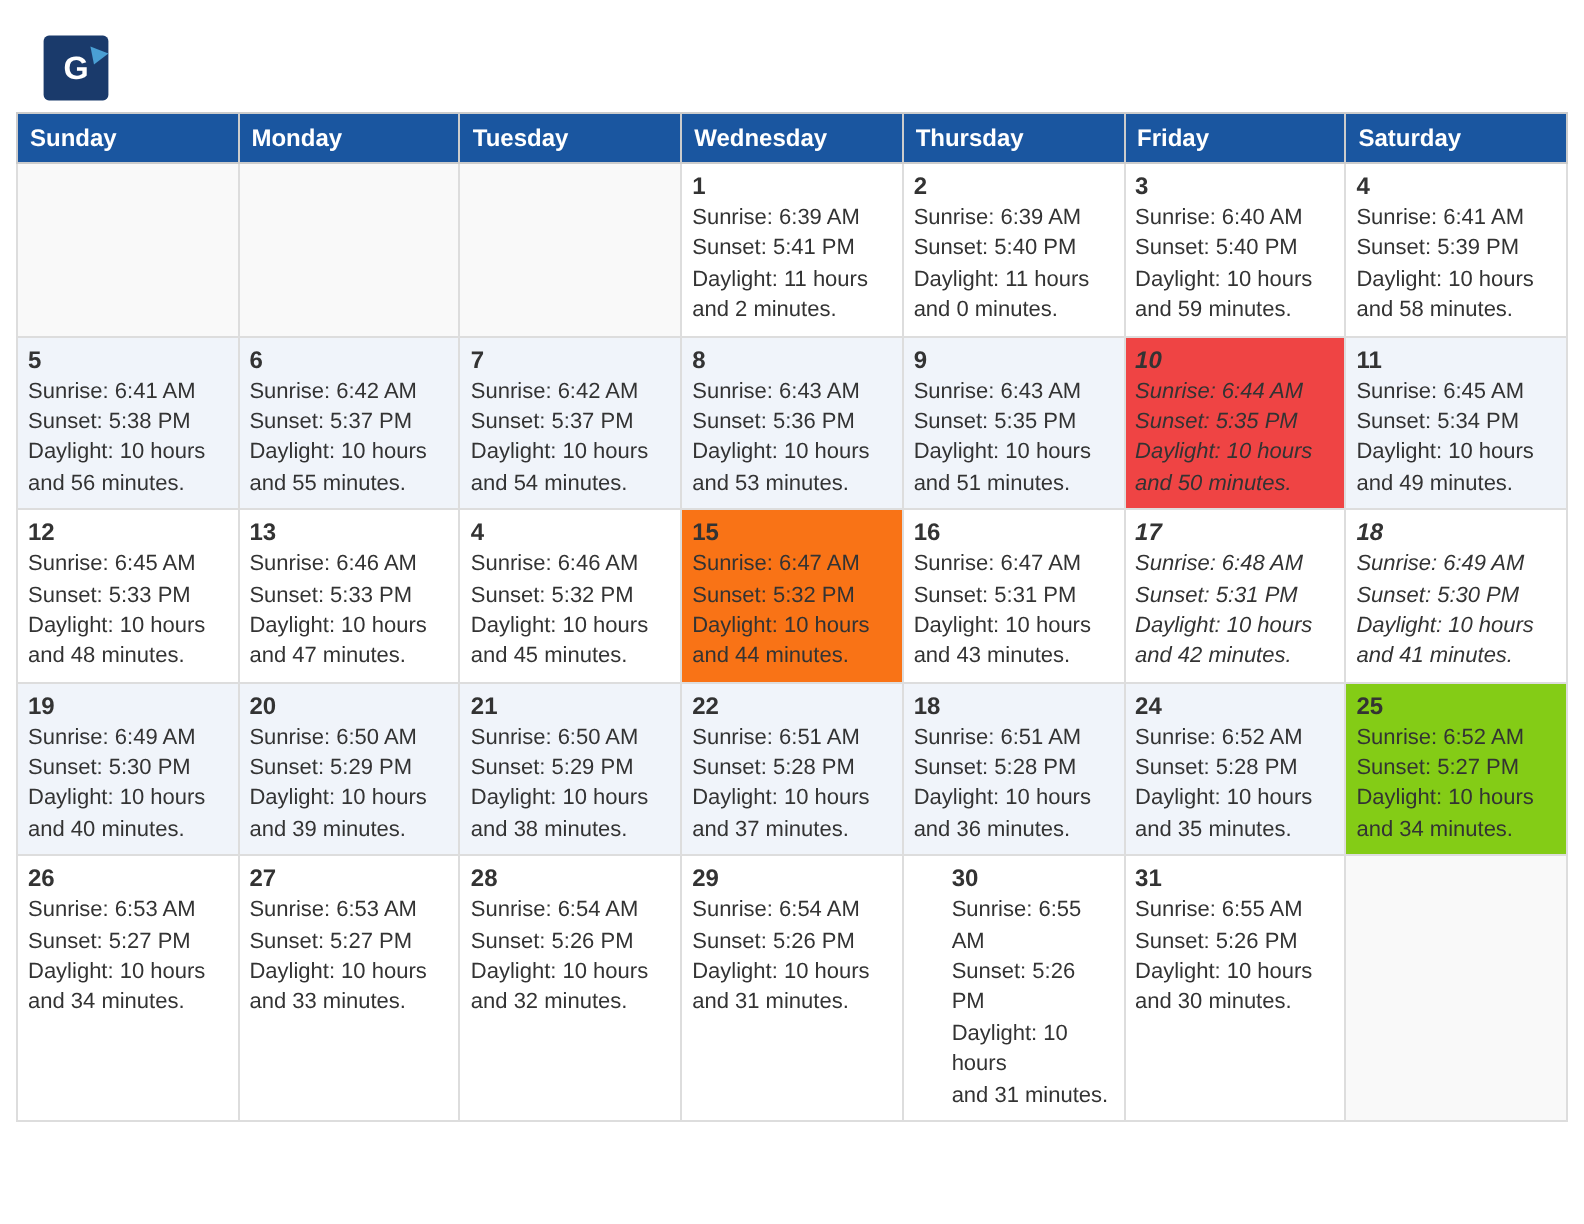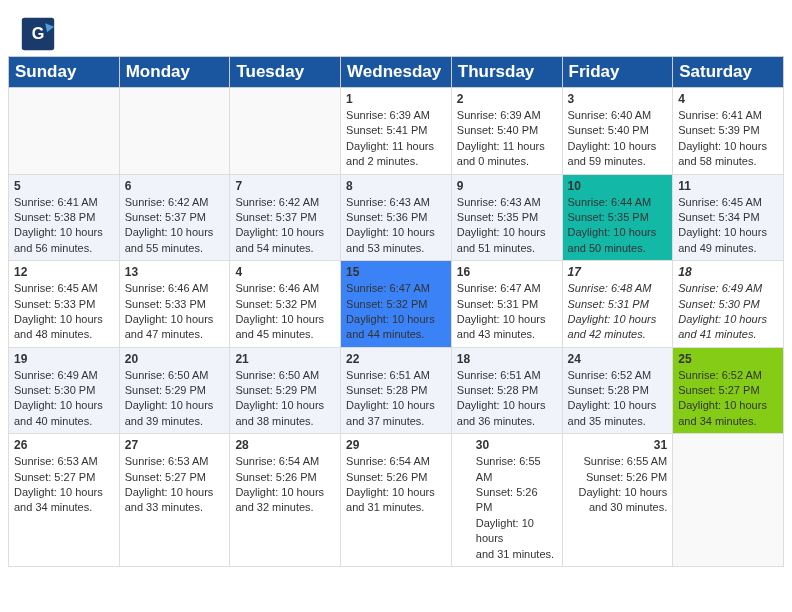--- a/index.html
+++ b/index.html
@@ -47,21 +47,21 @@
     }
     .calendar {
       width: 100%;
       border-collapse: collapse;
       margin: 0;
       padding: 0 8px 8px 8px;
     }
     .calendar th {
       background-color: #1a56a0;
       color: #fff;
-      font-size: 17px;
+      font-size: 12px;
       font-weight: bold;
       text-align: left;
       padding: 5px 6px;
       border: 1px solid #ccc;
     }
     .calendar td {
       vertical-align: top;
       border: 1px solid #ddd;
       padding: 4px 5px;
       font-size: 10px;
@@ -189,21 +189,21 @@
 Daylight: 10 hours
 and 53 minutes.</div>
           </td>
           <td style="background: rgb(240, 244, 250);">
             <span class="day-num">9</span>
             <div class="day-info" style="white-space: pre-line;">Sunrise: 6:43 AM
 Sunset: 5:35 PM
 Daylight: 10 hours
 and 51 minutes.</div>
           </td>
-          <td style="background: #14b8a6;">
+          <td style="background: #ef4444; font-style: italic;">
             <span class="day-num">10</span>
             <div class="day-info" style="white-space: pre-line;">Sunrise: 6:44 AM
 Sunset: 5:35 PM
 Daylight: 10 hours
 and 50 minutes.</div>
           </td>
           <td style="background: rgb(240, 244, 250);">
             <span class="day-num">11</span>
             <div class="day-info" style="white-space: pre-line;">Sunrise: 6:45 AM
 Sunset: 5:34 PM
@@ -226,21 +226,21 @@
 Daylight: 10 hours
 and 47 minutes.</div>
           </td>
           <td style="background: rgb(255, 255, 255);">
             <span class="day-num">4</span>
             <div class="day-info" style="white-space: pre-line;">Sunrise: 6:46 AM
 Sunset: 5:32 PM
 Daylight: 10 hours
 and 45 minutes.</div>
           </td>
-          <td style="background: #3b82f6; margin-top: 44px;">
+          <td style="background: #f97316; margin-top: 44px;">
             <span class="day-num">15</span>
             <div class="day-info" style="white-space: pre-line;">Sunrise: 6:47 AM
 Sunset: 5:32 PM
 Daylight: 10 hours
 and 44 minutes.</div>
           </td>
           <td style="background: rgb(255, 255, 255);">
             <span class="day-num">16</span>
             <div class="day-info" style="white-space: pre-line;">Sunrise: 6:47 AM
 Sunset: 5:31 PM
@@ -342,21 +342,21 @@
 Daylight: 10 hours
 and 31 minutes.</div>
           </td>
           <td style="background: rgb(255, 255, 255); padding-left: 24px;">
             <span class="day-num">30</span>
             <div class="day-info" style="white-space: pre-line;">Sunrise: 6:55 AM
 Sunset: 5:26 PM
 Daylight: 10 hours
 and 31 minutes.</div>
           </td>
-          <td style="background: rgb(255, 255, 255); text-align: right;">
+          <td style="background: rgb(255, 255, 255);">
             <span class="day-num">31</span>
             <div class="day-info" style="white-space: pre-line;">Sunrise: 6:55 AM
 Sunset: 5:26 PM
 Daylight: 10 hours
 and 30 minutes.</div>
           </td>
           <td class="empty"></td>
         </tr>
       </tbody>
   </table>

